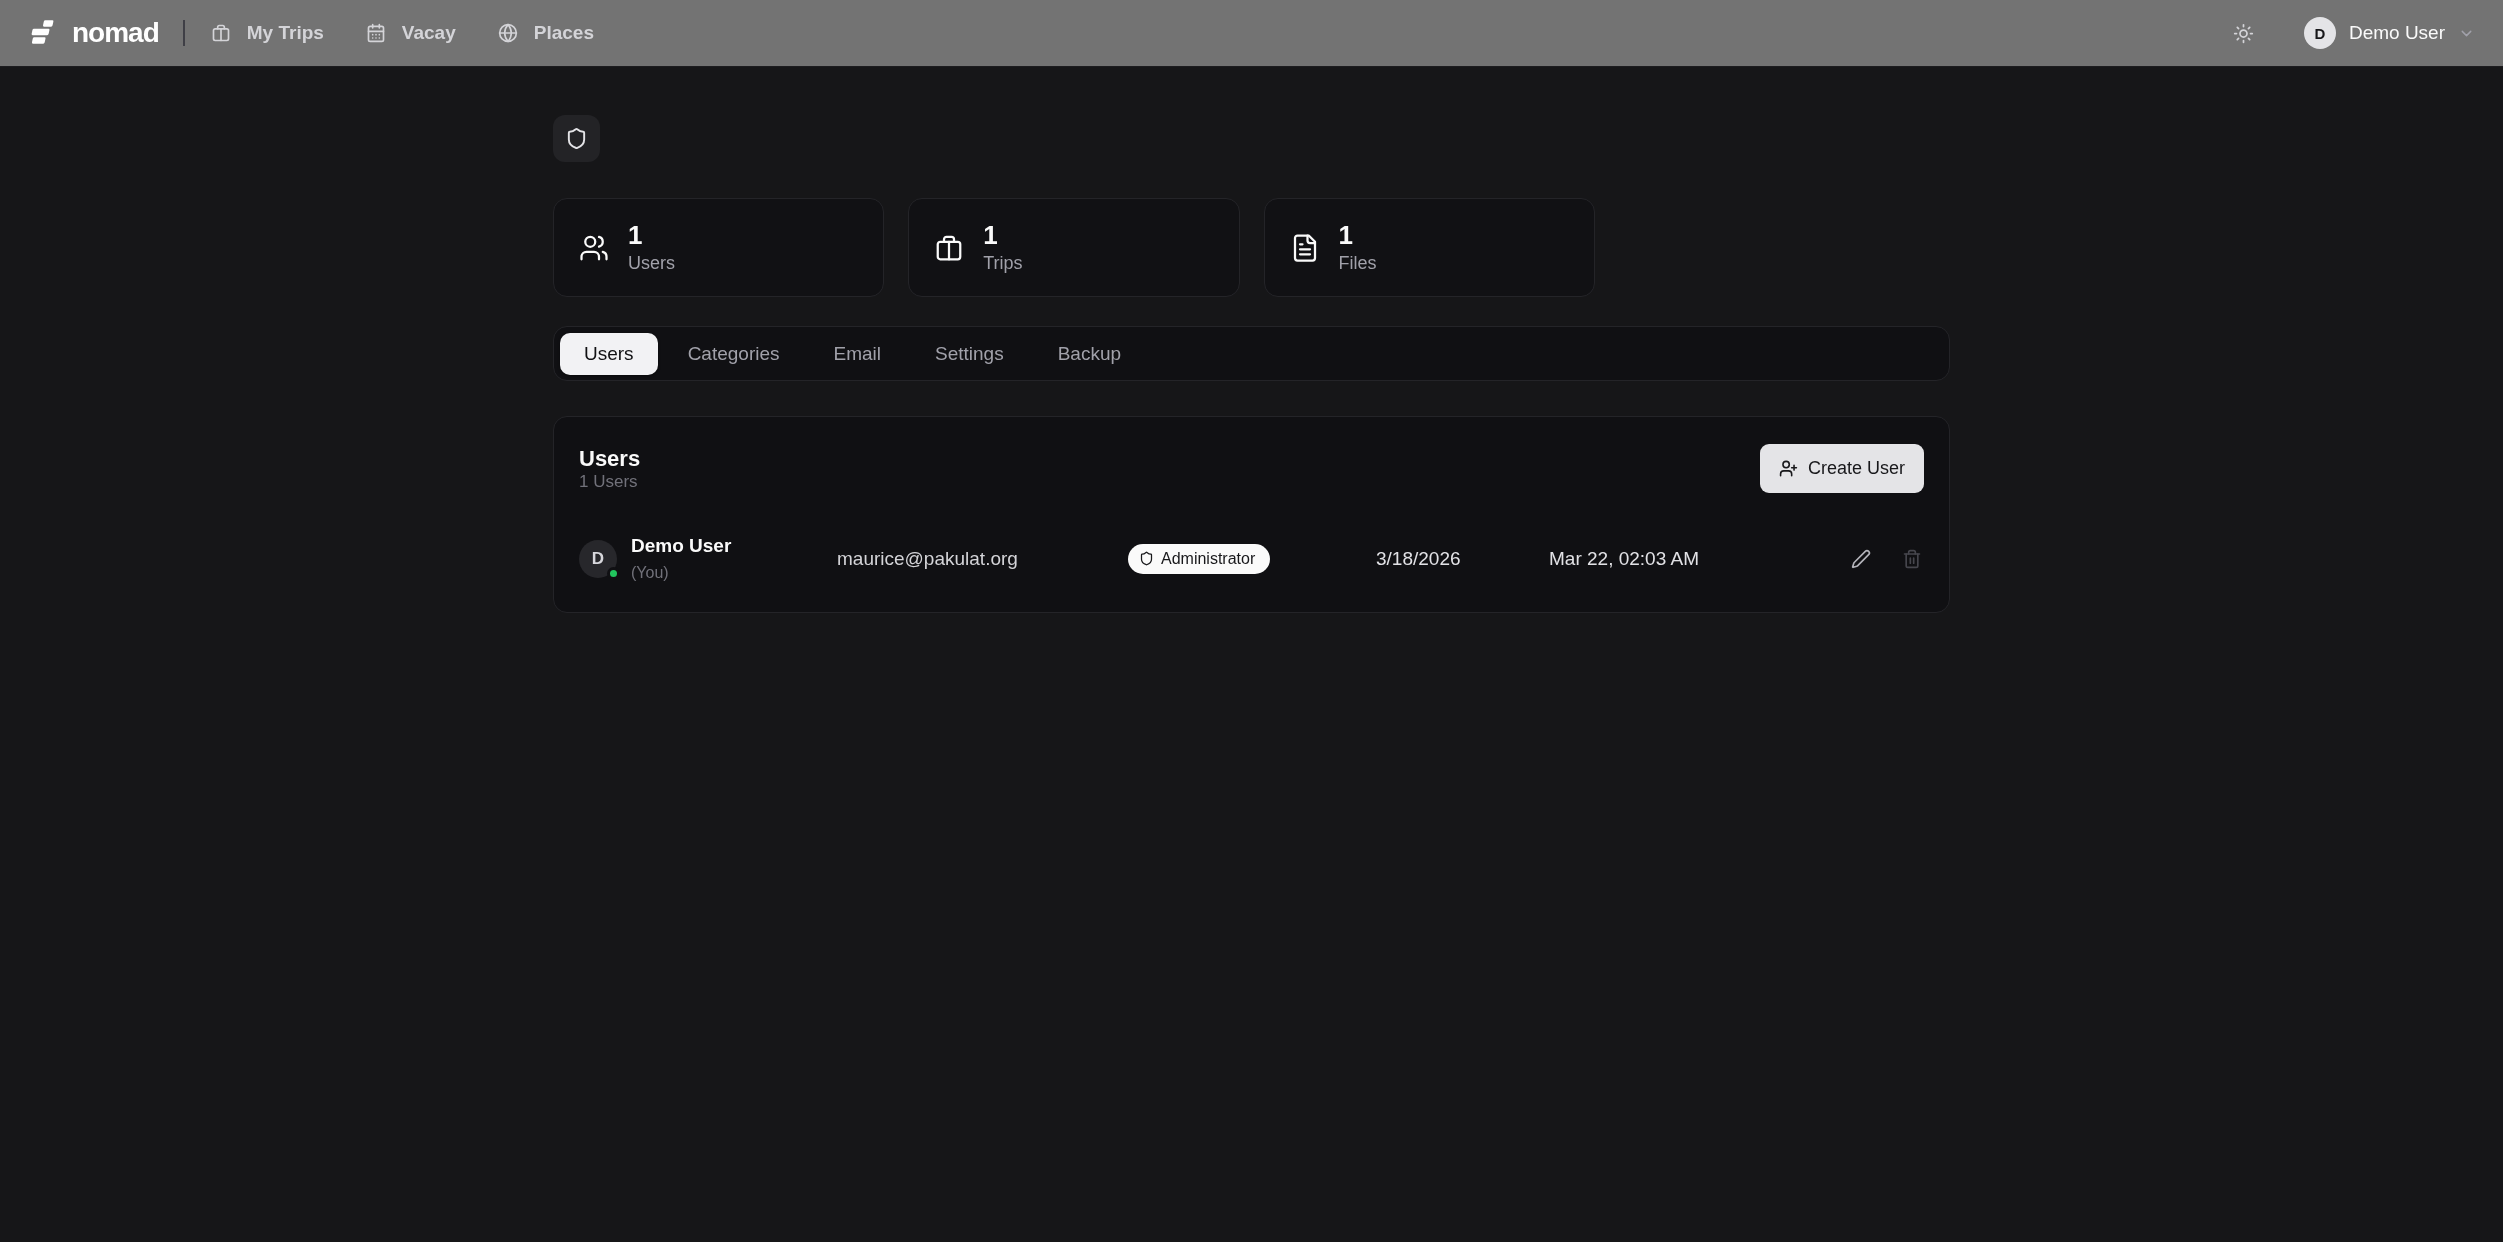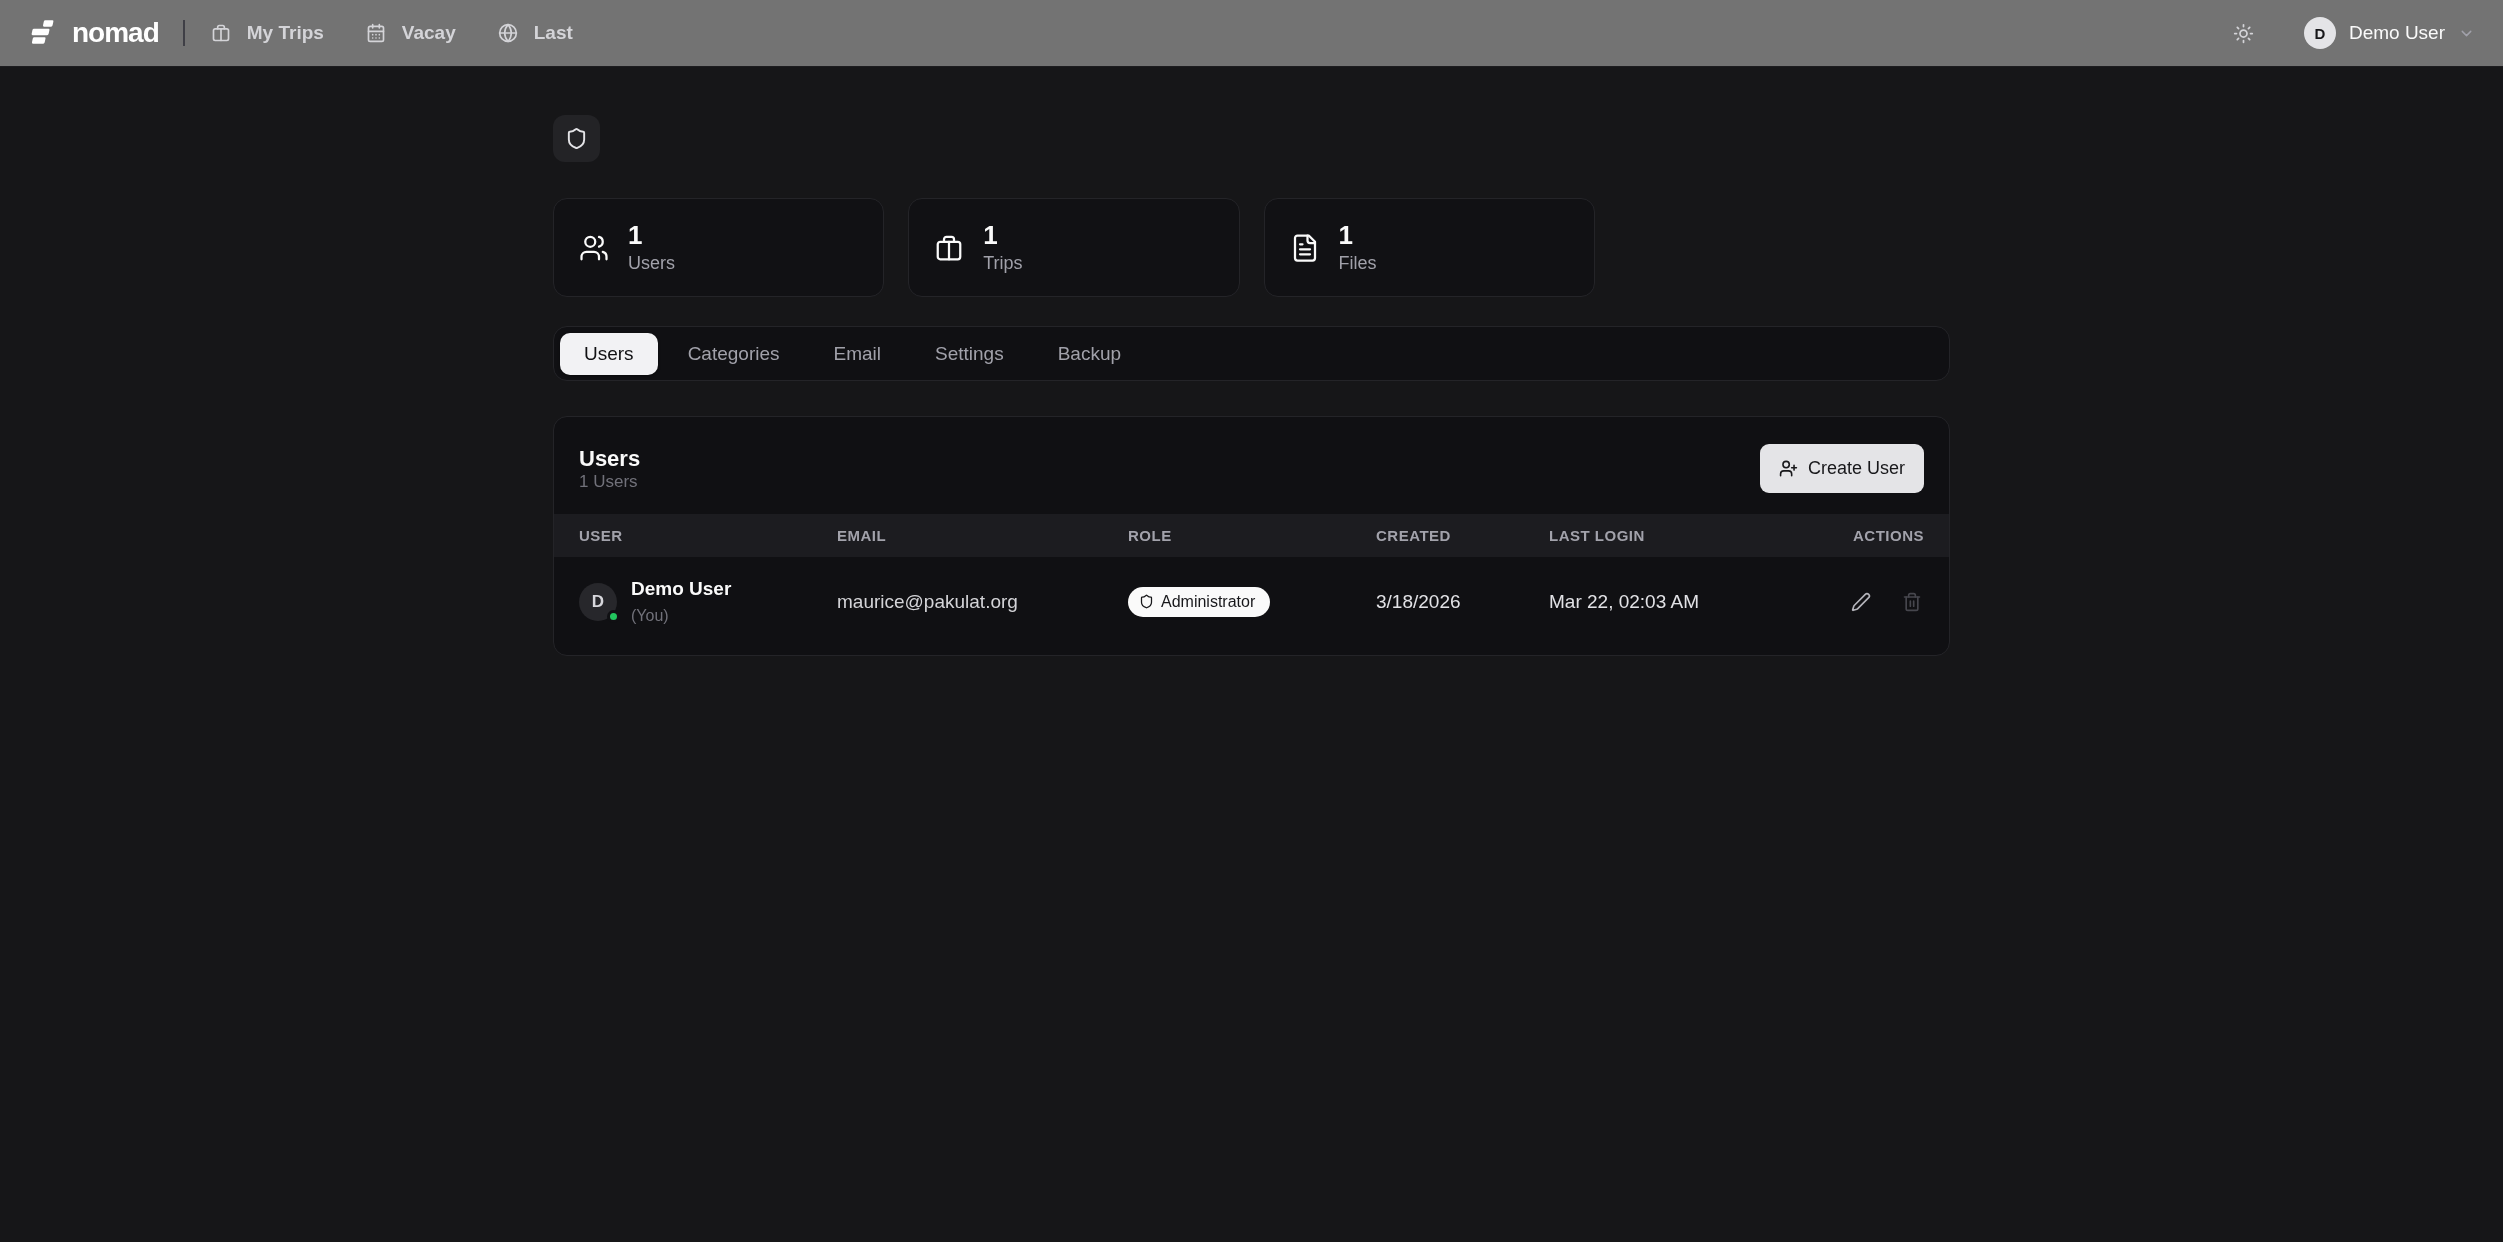--- a/index.html
+++ b/index.html
@@ -192,21 +192,21 @@
       <span>Vacay</span>
     </a>
     <a class="nav-link">
       <span>
         <svg width="20" height="20" viewBox="0 0 24 24" fill="none" stroke-width="2" stroke-linecap="round" stroke-linejoin="round">
           <circle cx="12" cy="12" r="10"></circle>
             <path d="M2 12h20"></path>
             <path d="M12 2a15.3 15.3 0 0 1 4 10 15.3 15.3 0 0 1-4 10 15.3 15.3 0 0 1-4-10 15.3 15.3 0 0 1 4-10z"></path>
         </svg>
       </span>
-      <span>Last</span>
+      <span>Places</span>
     </a>
   </nav>
 
   <div class="nav-right">
     <button class="theme-toggle">
       <span>
         <svg width="21" height="21" viewBox="0 0 24 24" fill="none" stroke="currentColor" stroke-width="2" stroke-linecap="round" stroke-linejoin="round">
           <circle cx="12" cy="12" r="4"></circle>
           <path d="M12 2v2M12 20v2M4.93 4.93l1.41 1.41M17.66 17.66l1.41 1.41M2 12h2M20 12h2M6.34 17.66l-1.41 1.41M19.07 4.93l-1.41 1.41"></path>
         </svg>
@@ -296,28 +296,20 @@
           <svg width="19" height="19" viewBox="0 0 24 24" fill="none" stroke-width="2" stroke-linecap="round" stroke-linejoin="round">
             <path d="M16 21v-2a4 4 0 0 0-4-4H6a4 4 0 0 0-4 4v2"></path>
               <circle cx="9" cy="7" r="4"></circle>
             <path d="M19 8v6M22 11h-6"></path>
           </svg>
         </span>
         <span>Create User</span>
       </button>
     </div>
 
-    <div class="table-head">
-      <div>User</div>
-      <div>Email</div>
-      <div>Role</div>
-      <div>Created</div>
-      <div>Last Login</div>
-      <div class="th-actions">Actions</div>
-    </div>
 
     <div class="table-row">
       <div class="cell-user">
         <div class="row-avatar-wrap">
           <div class="row-avatar">D</div>
           <span class="status-dot"></span>
         </div>
         <div>
           <div class="row-name">Demo User</div>
           <div class="row-you">(You)</div>

